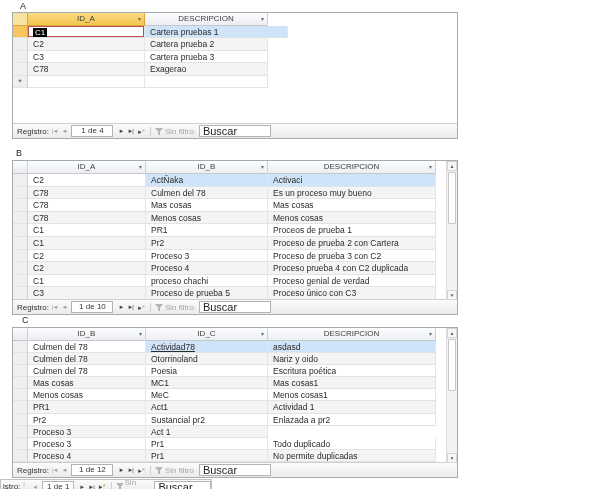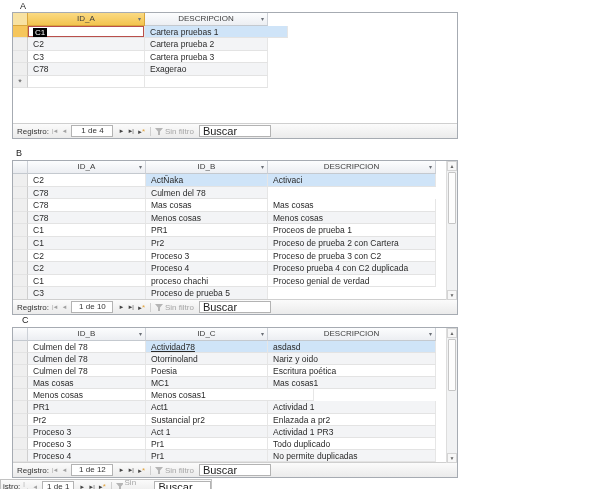--- a/index.html
+++ b/index.html
@@ -132,20 +132,21 @@
         <div class="row cur">
           <div class="rowsel"></div>
           <div class="cell active" style="width: 118px;">C2</div>
           <div class="cell" style="width: 122px;">ActÑaka</div>
           <div class="cell" style="width: 168px;">Activaci</div>
         </div>
         <div class="row alt">
           <div class="rowsel"></div>
           <div class="cell" style="width: 118px;">C78</div>
           <div class="cell" style="width: 122px;">Culmen del 78</div>
+          <div class="cell" style="width: 168px;">Es un proceso muy bueno</div>
         </div>
         <div class="row">
           <div class="rowsel"></div>
           <div class="cell" style="width: 118px;">C78</div>
           <div class="cell" style="width: 122px;">Mas cosas</div>
           <div class="cell" style="width: 168px;">Mas cosas</div>
         </div>
         <div class="row alt">
           <div class="rowsel"></div>
           <div class="cell" style="width: 118px;">C78</div>
@@ -179,20 +180,21 @@
         <div class="row">
           <div class="rowsel"></div>
           <div class="cell" style="width: 118px;">C1</div>
           <div class="cell" style="width: 122px;">proceso chachi</div>
           <div class="cell" style="width: 168px;">Proceso genial de verdad</div>
         </div>
         <div class="row alt">
           <div class="rowsel"></div>
           <div class="cell" style="width: 118px;">C3</div>
           <div class="cell" style="width: 122px;">Proceso de prueba 5</div>
+          <div class="cell" style="width: 168px;">Proceso único con C3</div>
         </div>
       </div>
     <div class="vscroll" style="bottom:14px;">
       <div class="sb-btn up">▲</div>
       <div class="sb-thumb"></div>
       <div class="sb-btn down">▼</div>
     </div>
     <div class="navbar">
       <span>Registro:</span>
       <span class="nv-btn dis">|◄</span>
@@ -241,39 +243,39 @@
         </div>
         <div class="row alt">
           <div class="rowsel"></div>
           <div class="cell" style="width: 118px;">Mas cosas</div>
           <div class="cell" style="width: 122px;">MC1</div>
           <div class="cell" style="width: 168px;">Mas cosas1</div>
         </div>
         <div class="row">
           <div class="rowsel"></div>
           <div class="cell" style="width: 118px;">Menos cosas</div>
+          <div class="cell" style="width: 122px;">MeC</div>
           <div class="cell" style="width: 168px;">Menos cosas1</div>
         </div>
         <div class="row alt">
           <div class="rowsel"></div>
           <div class="cell" style="width: 118px;">PR1</div>
           <div class="cell" style="width: 122px;">Act1</div>
           <div class="cell" style="width: 168px;">Actividad 1</div>
         </div>
         <div class="row">
           <div class="rowsel"></div>
           <div class="cell" style="width: 118px;">Pr2</div>
           <div class="cell" style="width: 122px;">Sustancial pr2</div>
           <div class="cell" style="width: 168px;">Enlazada a pr2</div>
         </div>
         <div class="row alt">
           <div class="rowsel"></div>
           <div class="cell" style="width: 118px;">Proceso 3</div>
           <div class="cell" style="width: 122px;">Act 1</div>
-          <div class="cell" style="width: 168px;">Actividad 1 PR3</div>
         </div>
         <div class="row">
           <div class="rowsel"></div>
           <div class="cell" style="width: 118px;">Proceso 3</div>
           <div class="cell" style="width: 122px;">Pr1</div>
           <div class="cell" style="width: 168px;">Todo duplicado</div>
         </div>
         <div class="row alt">
           <div class="rowsel"></div>
           <div class="cell" style="width: 118px;">Proceso 4</div>

